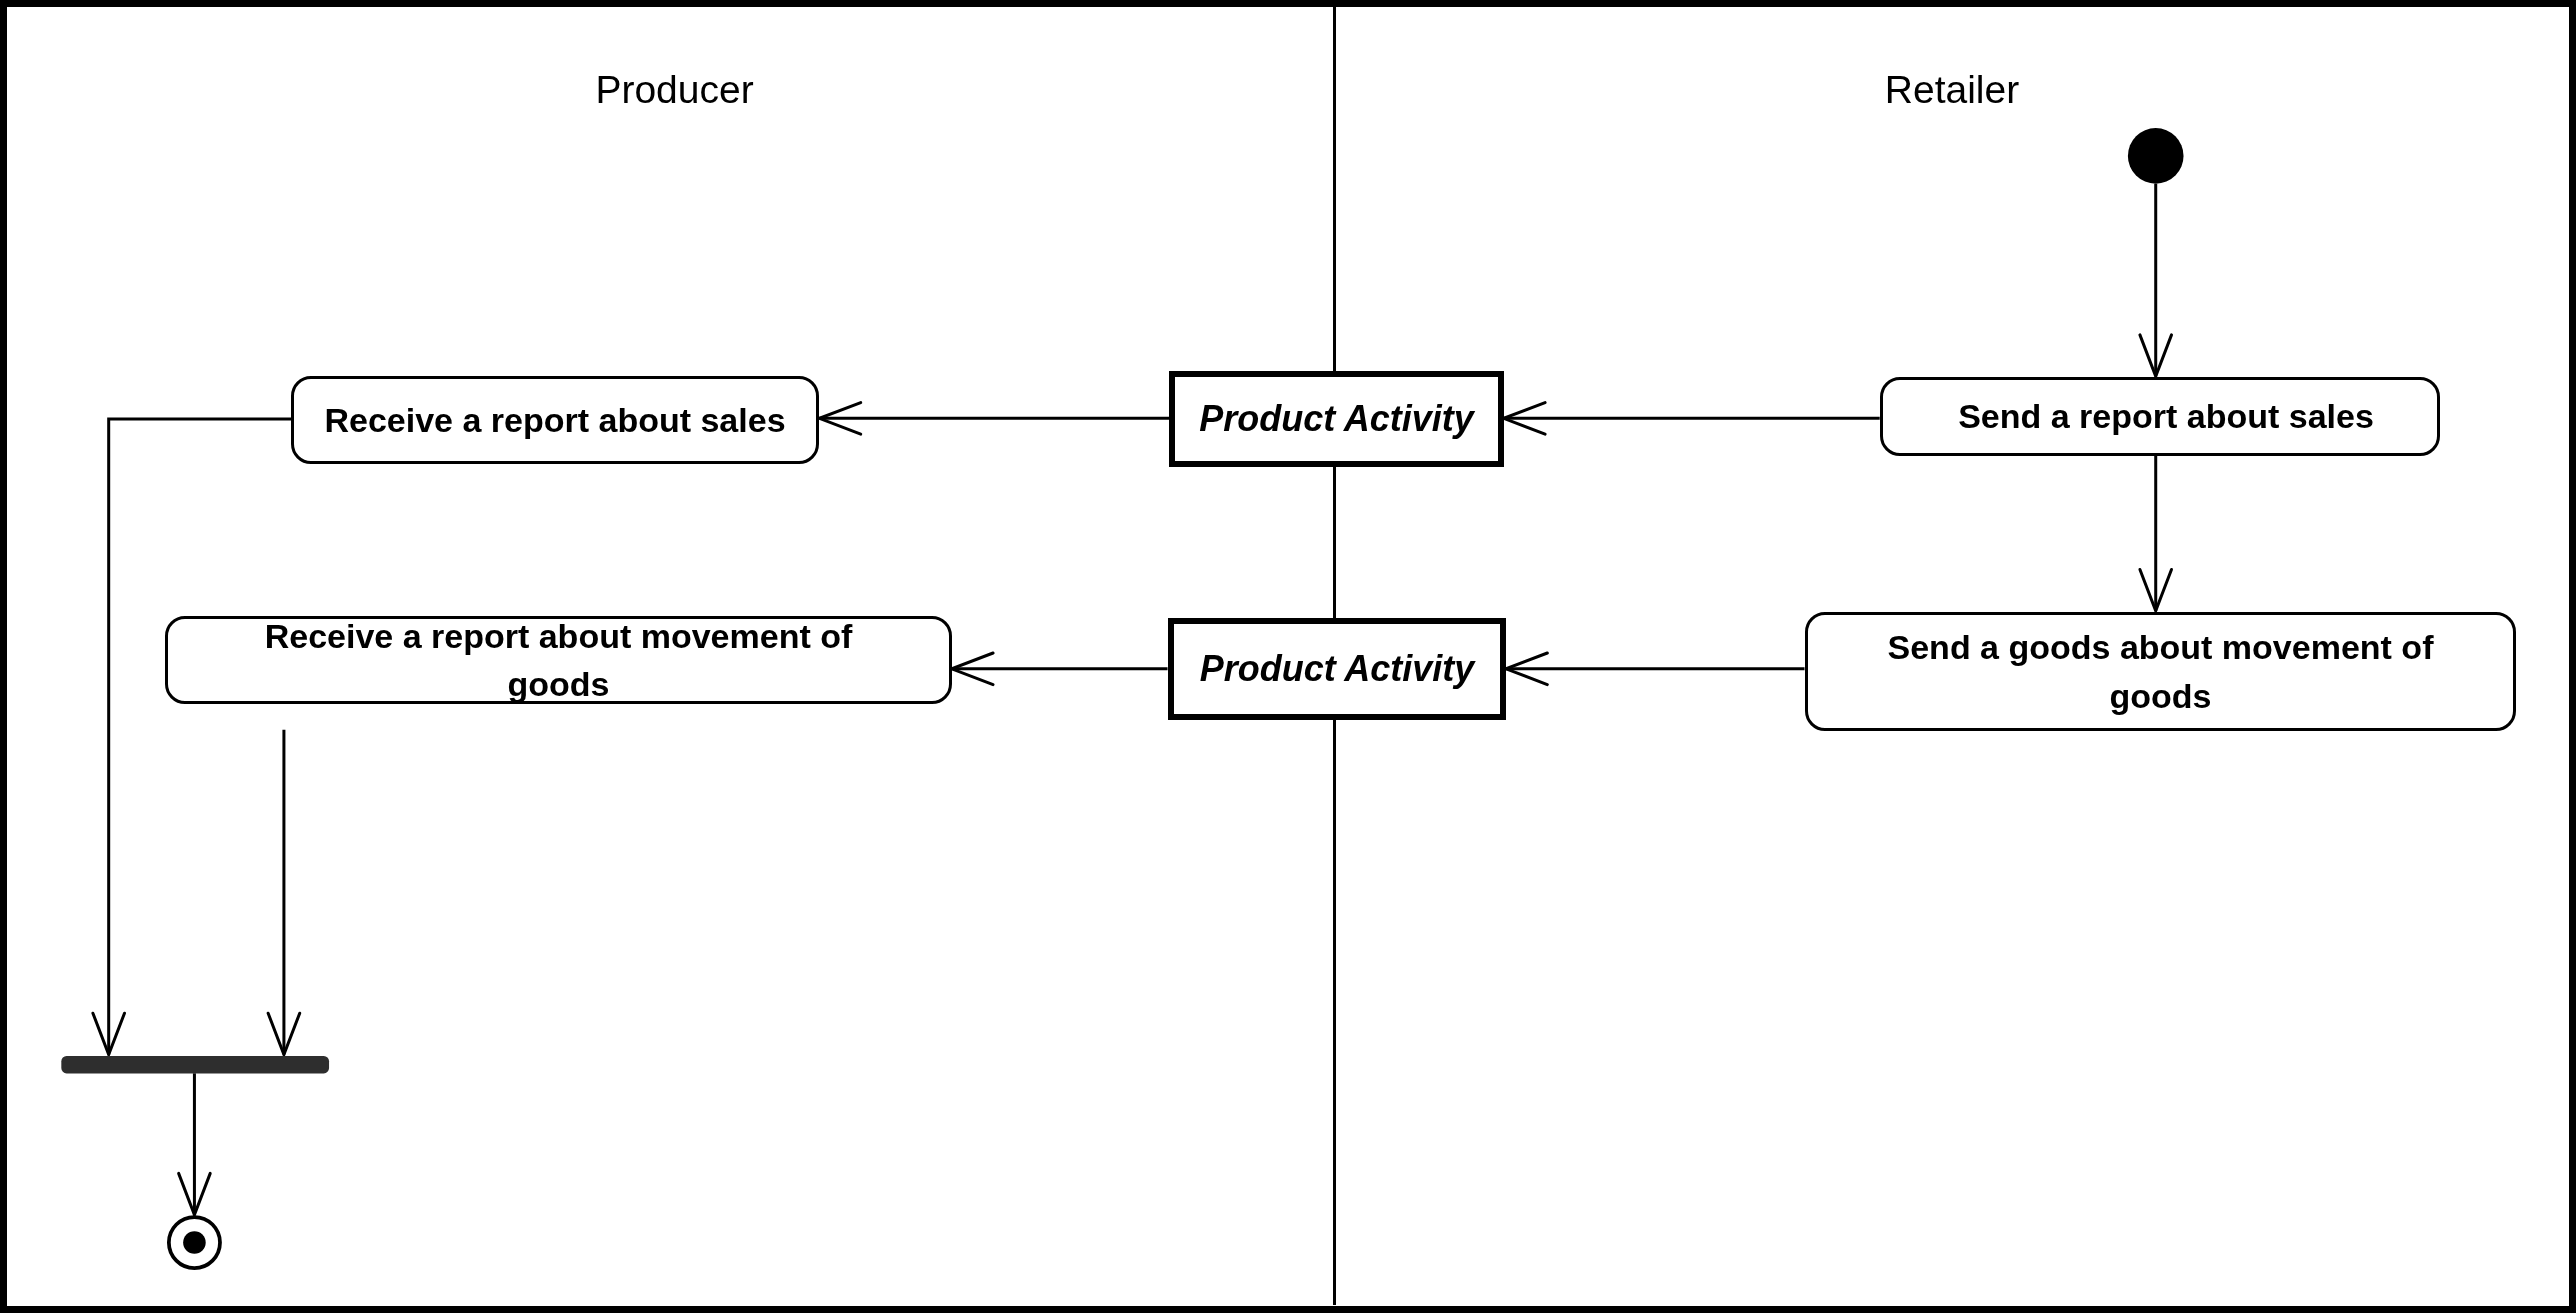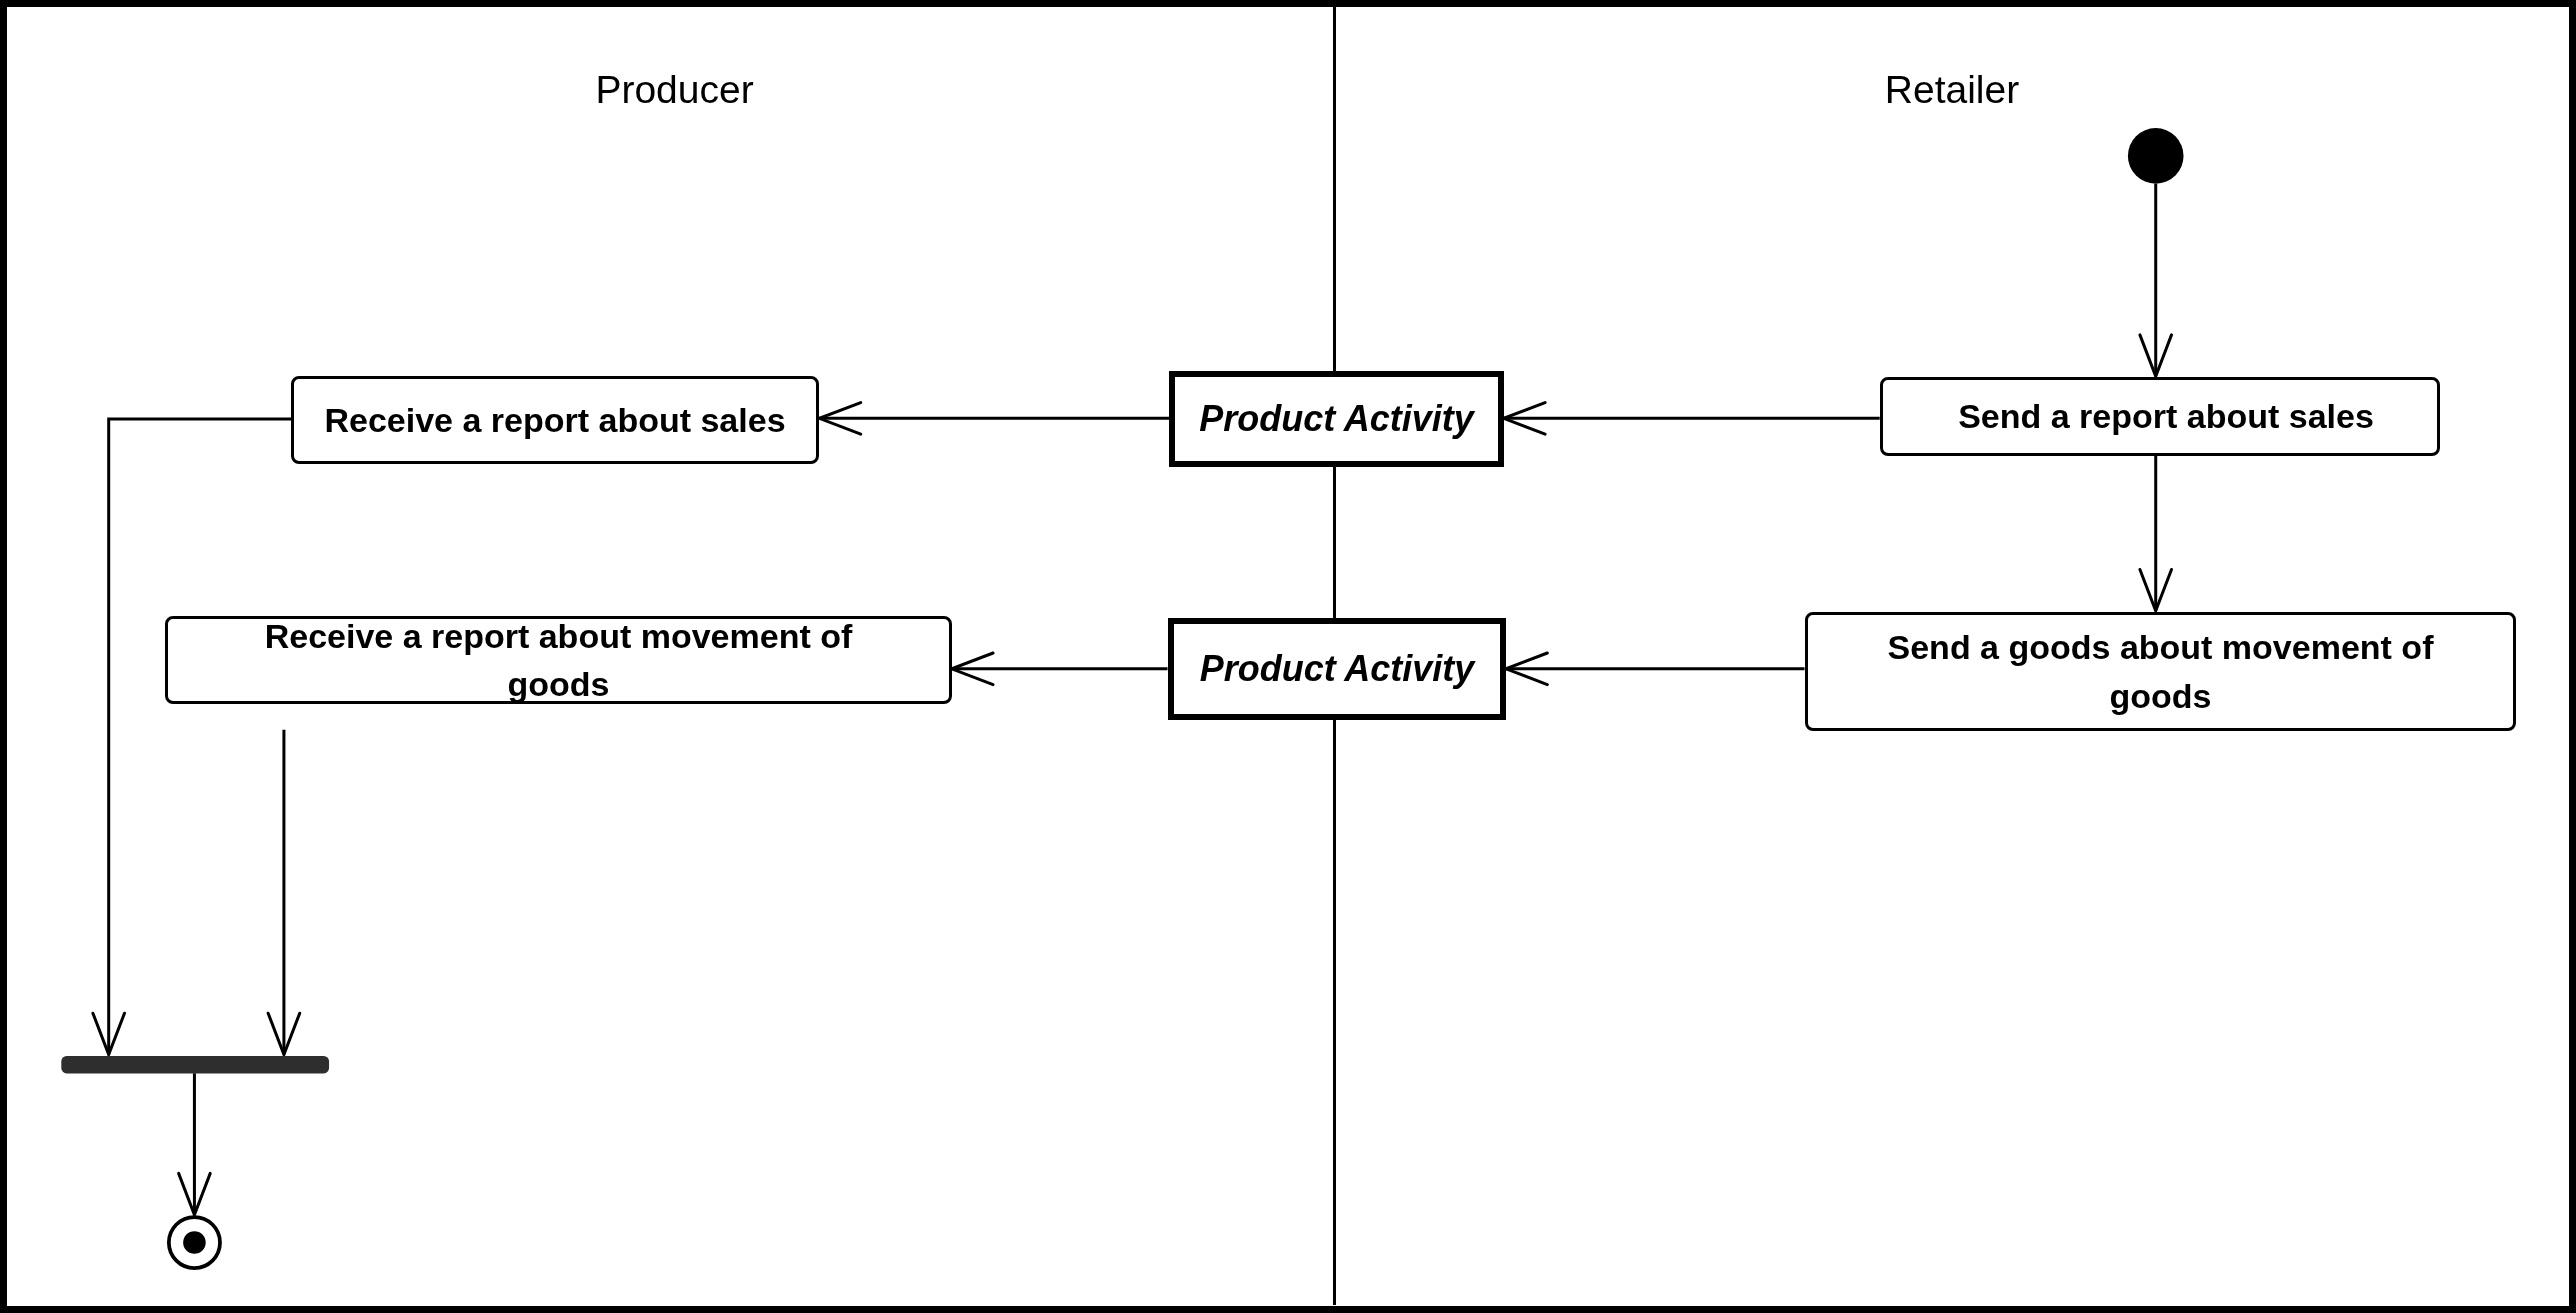--- a/index.html
+++ b/index.html
@@ -30,21 +30,21 @@
     color:var(--text);
     margin-top:33px;
   }
   .lane-title.producer{left:7.5px;width:1320px;}
   .lane-title.retailer{left:1329px;width:1232px;}
   .action{
     position:absolute;
     box-sizing:border-box;
     background:var(--nodefill);
     border:3.8px solid var(--line);
-    border-radius:8px;
+    border-radius:20px;
     display:flex;align-items:center;justify-content:center;
     text-align:center;
     font-weight:bold;font-size:34px;line-height:1.42;
     white-space:pre-line;
     color:var(--text);
   }
   .action.receive-sales{left:284px;top:369px;width:528px;height:88px;}
   .action.send-sales{left:1873px;top:370px;width:560px;height:79px;padding-left:12px;}
   .action.receive-goods{left:158px;top:609px;width:787px;height:88px;}
   .action.send-goods{left:1798px;top:605px;width:711px;height:119px;}

